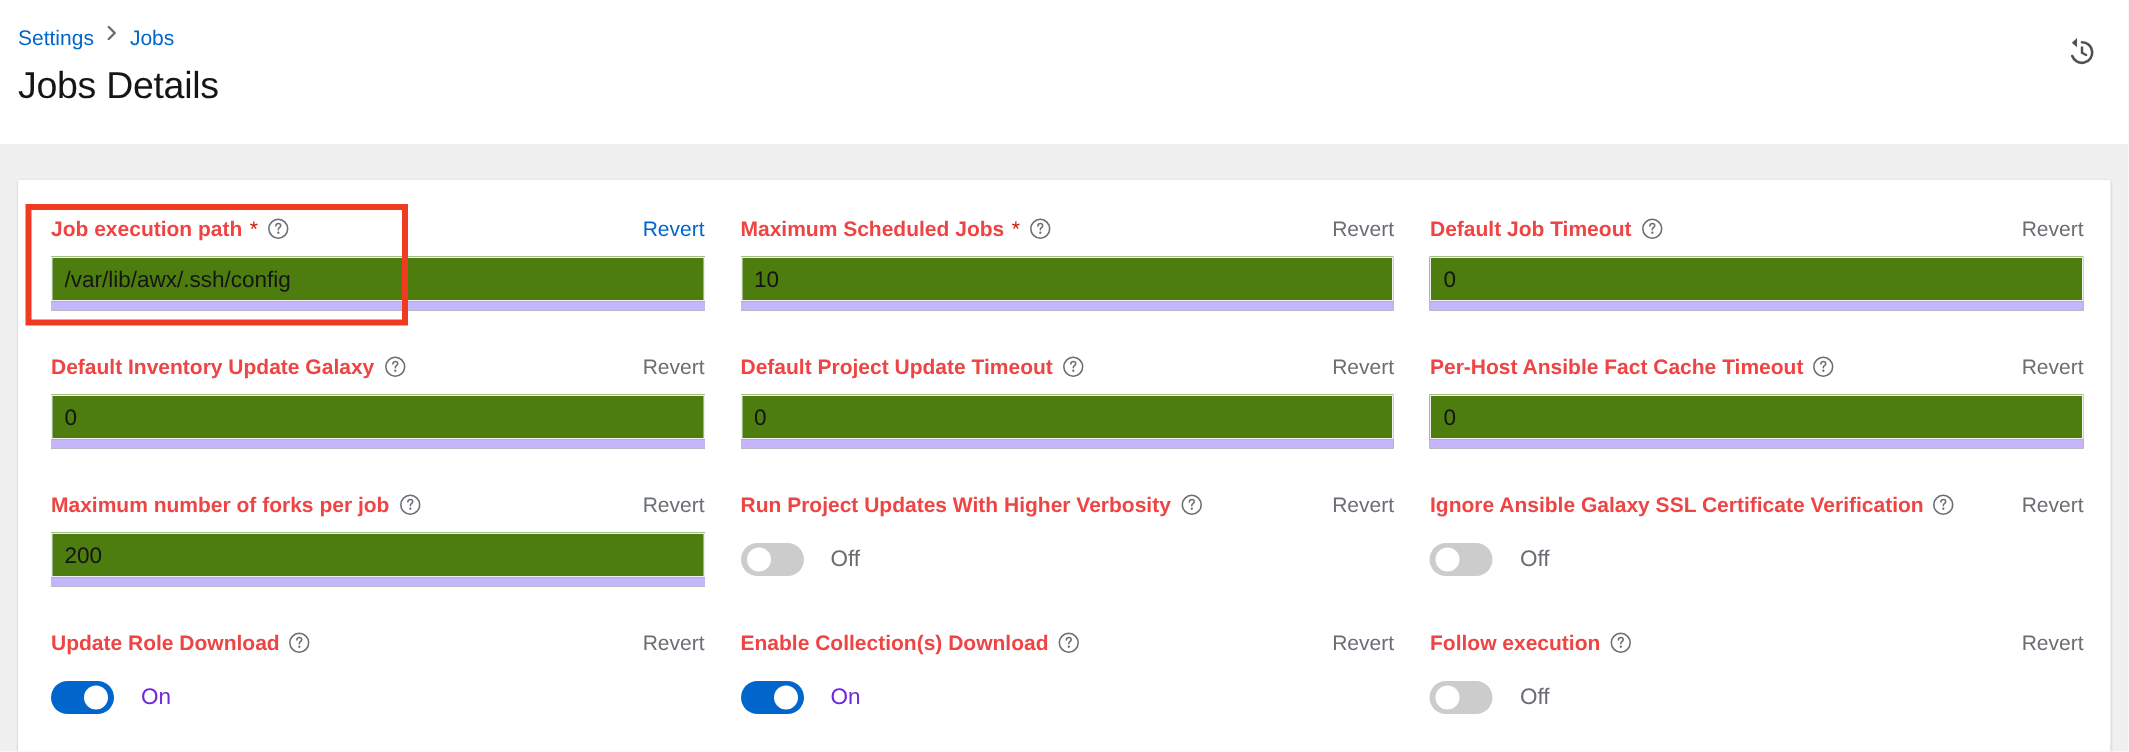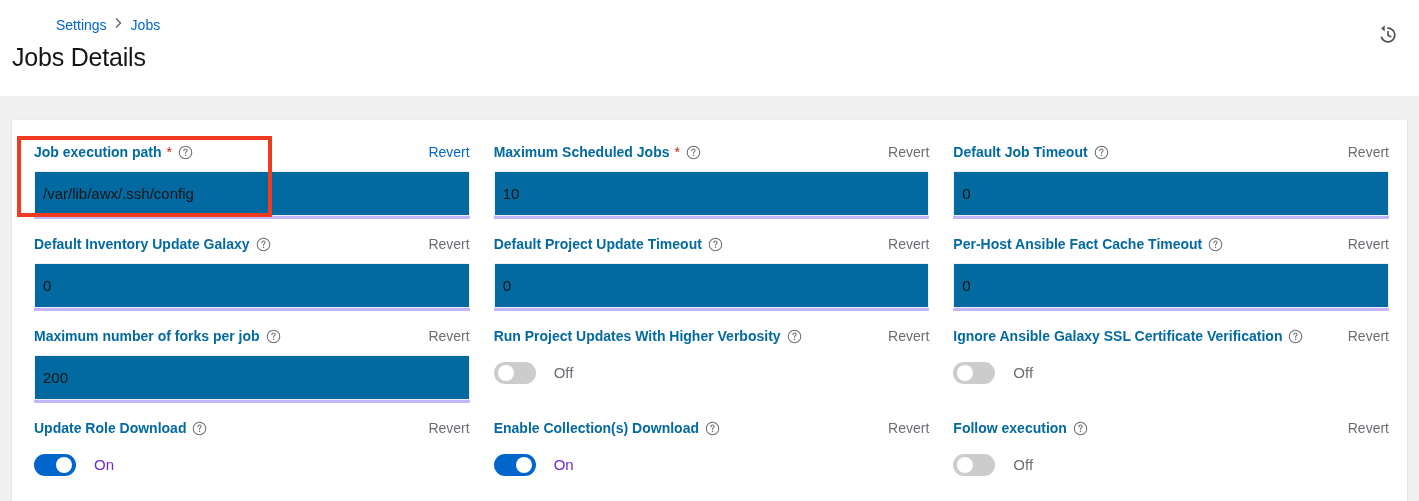--- a/index.html
+++ b/index.html
@@ -23,21 +23,20 @@
     padding: 16px 16px 0 12px;
     position: relative;
   }
   .breadcrumb {
     display: flex;
     align-items: center;
     gap: 8px;
     font-size: 14px;
     line-height: 18px;
     height: 18px;
-    margin-left: 44px;
   }
   .breadcrumb a {
     color: #06c;
     text-decoration: none;
     cursor: pointer;
   }
   .bc-sep {
     color: #6a6e73;
     font-size: 10px;
     line-height: 18px;
@@ -91,21 +90,21 @@
   }
   .field-head {
     display: flex;
     align-items: center;
     height: 20px;
     margin-bottom: 9px;
   }
   .field-label {
     font-size: 14px;
     font-weight: bold;
-    color: #0369a1;
+    color: #ef4444;
     line-height: 20px;
     white-space: nowrap;
   }
   .req-star {
     color: #c9190b;
     font-size: 14px;
     line-height: 20px;
     margin-left: 5px;
   }
   .help-icon {
@@ -125,25 +124,25 @@
     line-height: 20px;
     color: #6a6e73;
     cursor: pointer;
     white-space: nowrap;
     margin-left: 32px;
   }
   .revert.active { color: #06c; }
 
   .text-input {
     width: 100%;
-    height: 48px;
+    height: 36px;
     box-sizing: border-box;
     border: none;
-    border-bottom: 3px solid #c4b5fd;
-    background: #0369a1;
+    border-bottom: 6px solid #c4b5fd;
+    background: #4d7c0f;
     box-shadow: inset 0 0 0 1px #f0f0f0;
     padding: 0 9px;
     font-size: 15px;
     font-family: "Liberation Sans", sans-serif;
     color: #151515;
     border-radius: 0;
     outline: none;
     display: block;
   }
 

